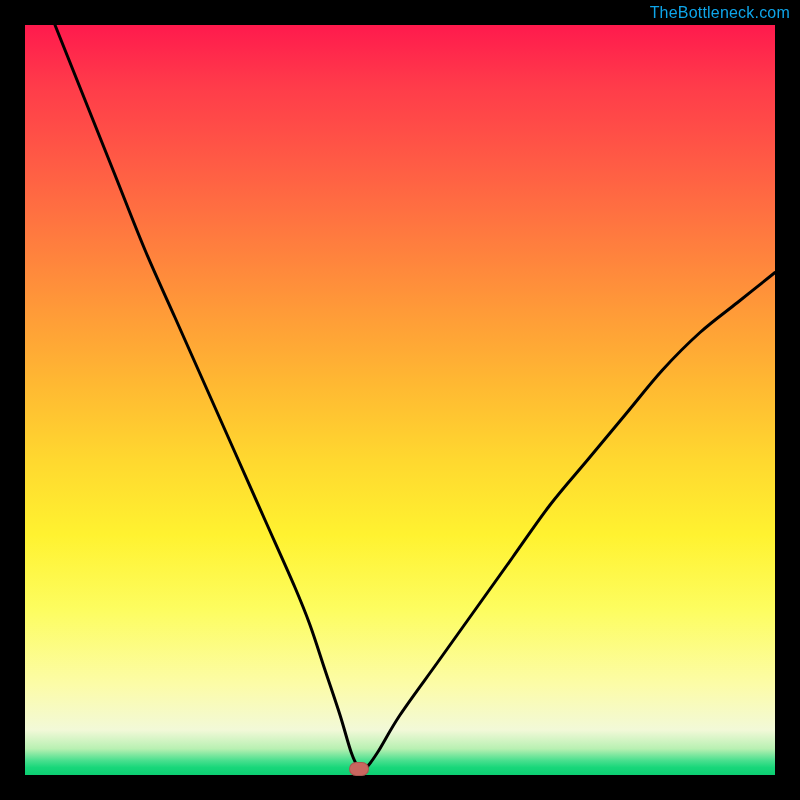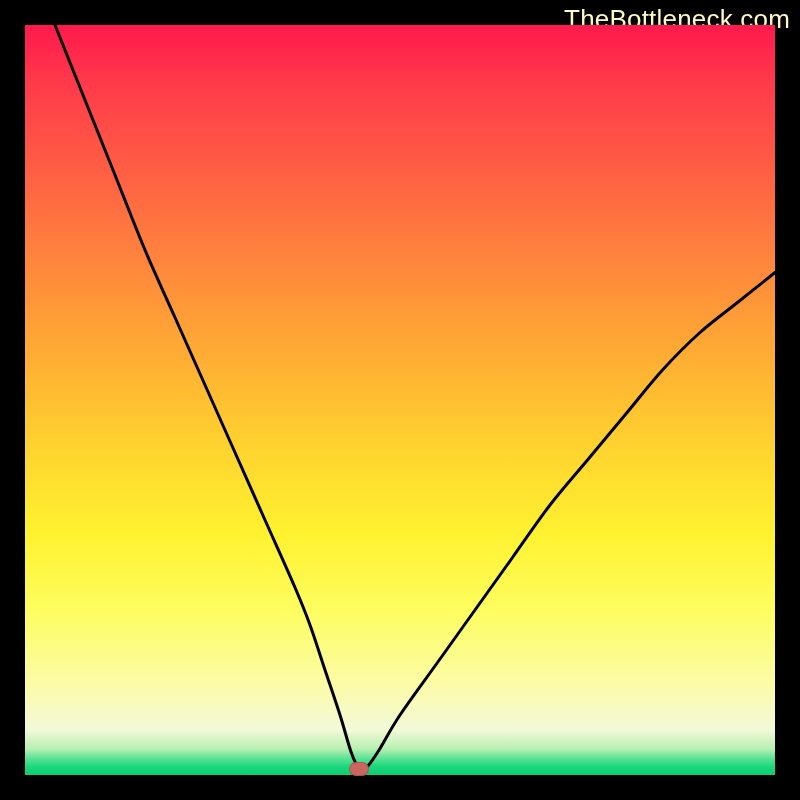--- a/index.html
+++ b/index.html
@@ -41,22 +41,22 @@
       #b8f0b2 96.5%,
       #4de090 98%,
       #18d77a 99%,
       #0cce72 100%
     );
   }
   .watermark {
     position: absolute;
     top: 4px;
     right: 10px;
-    color: #fef9c3;
-    font-size: 26px;
+    color: #0ea5e9;
+    font-size: 16px;
     font-weight: 500;
     letter-spacing: 0.2px;
     user-select: none;
   }
   svg.curve {
     position: absolute;
     left: 0;
     top: 0;
     width: 750px;
     height: 750px;

